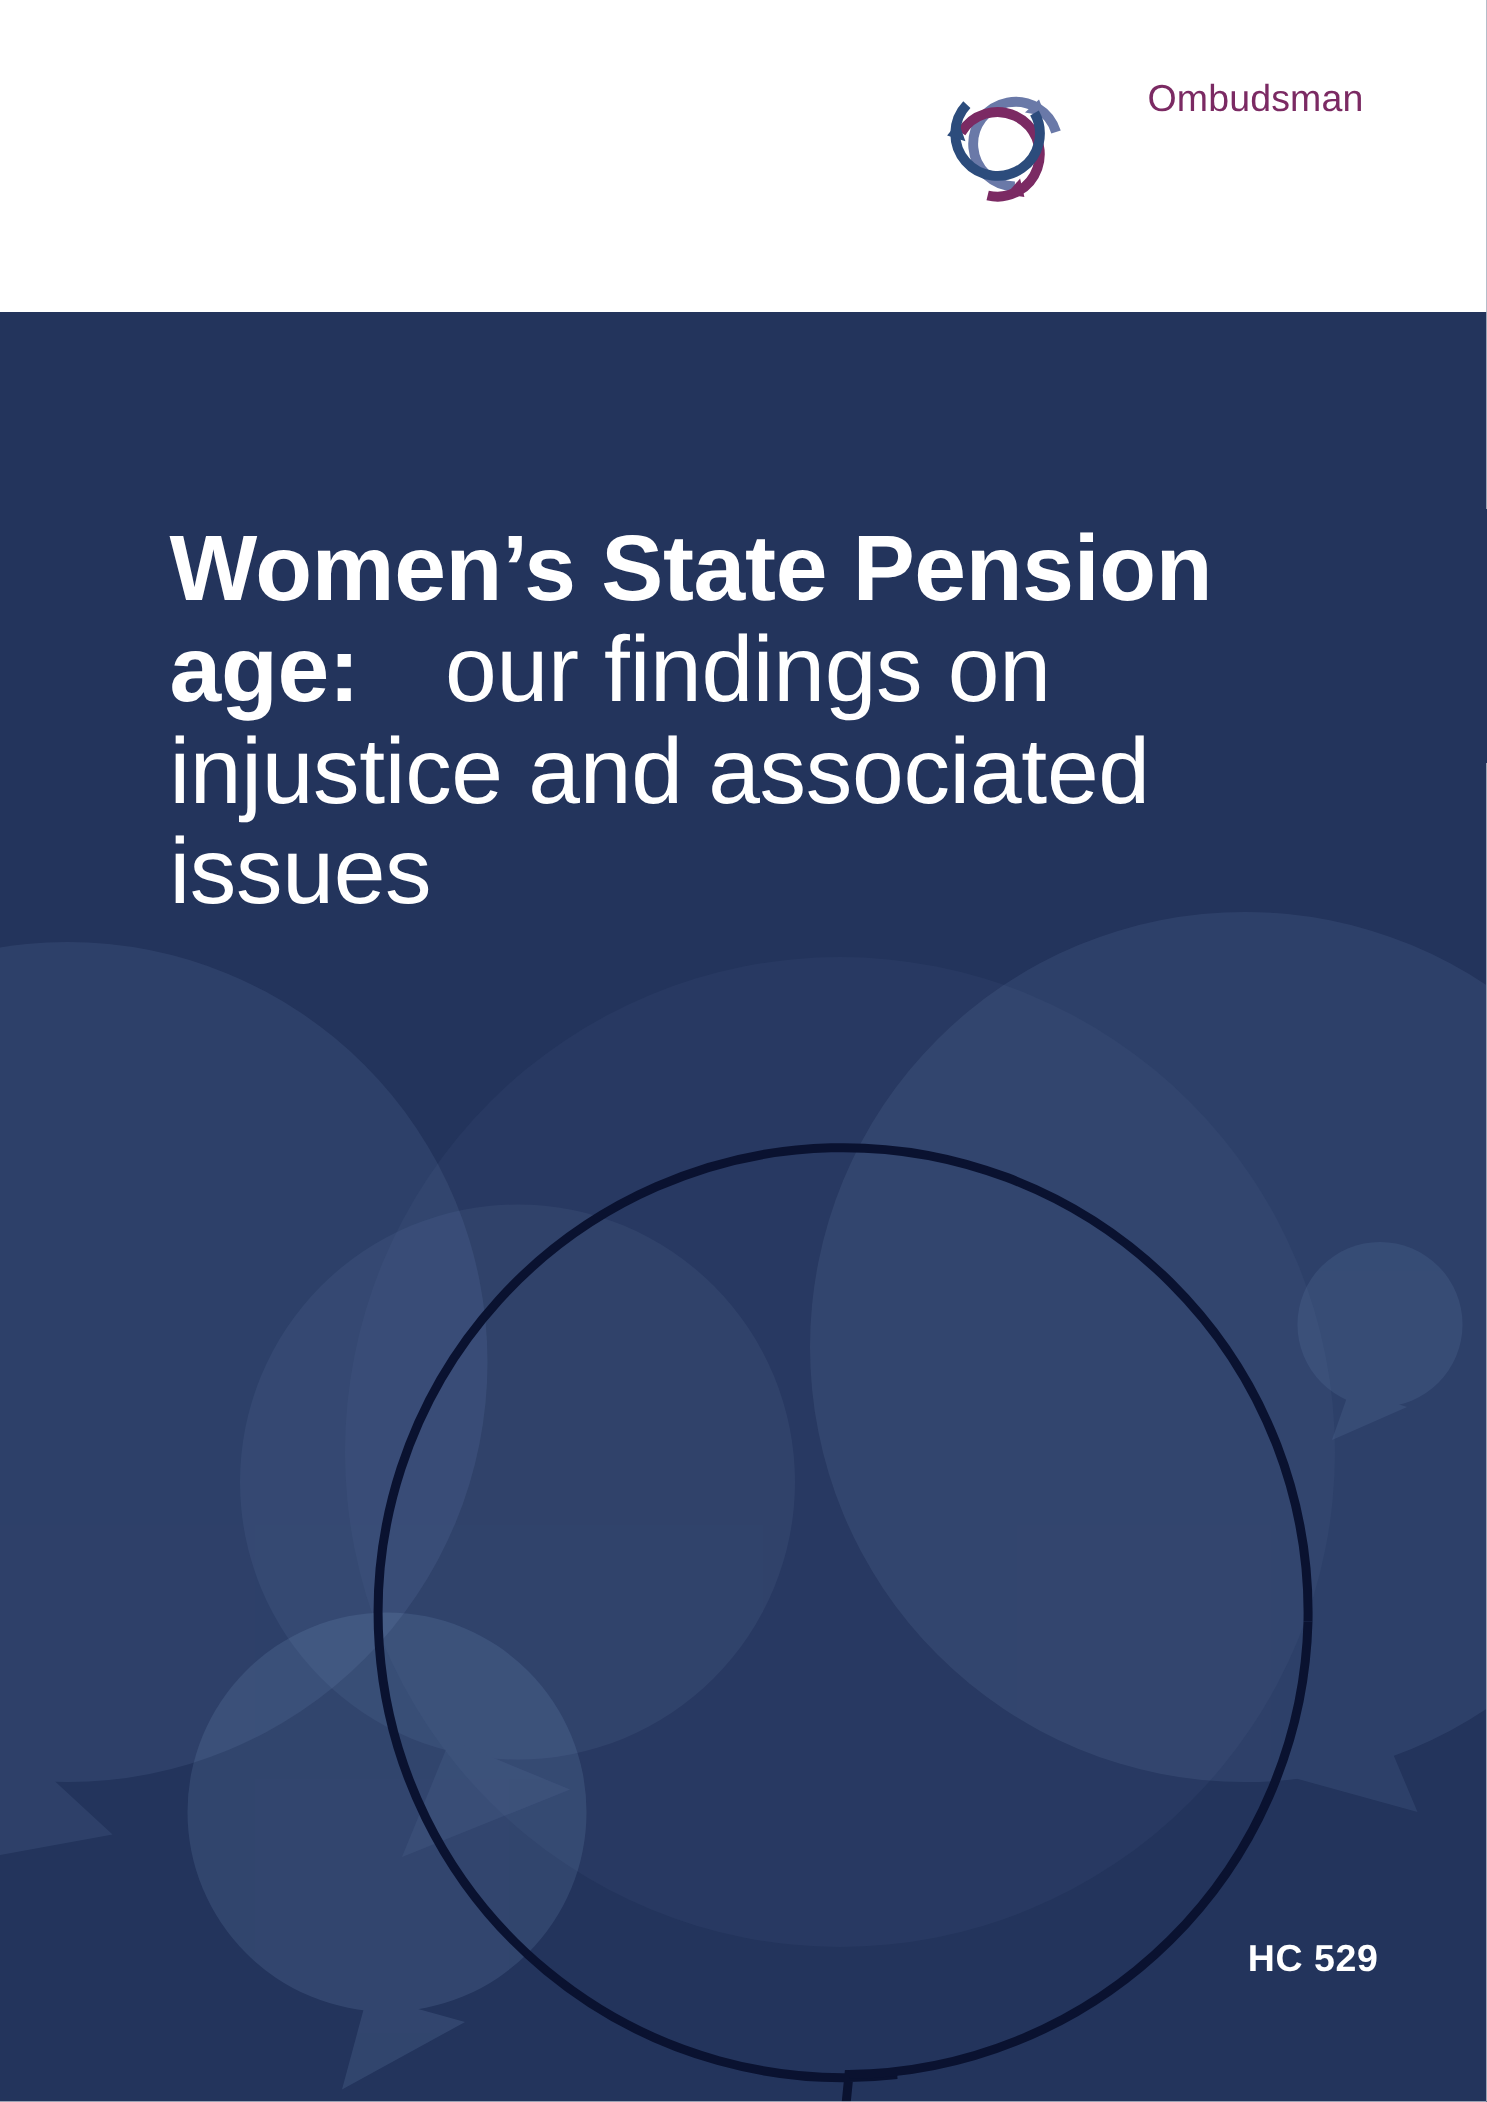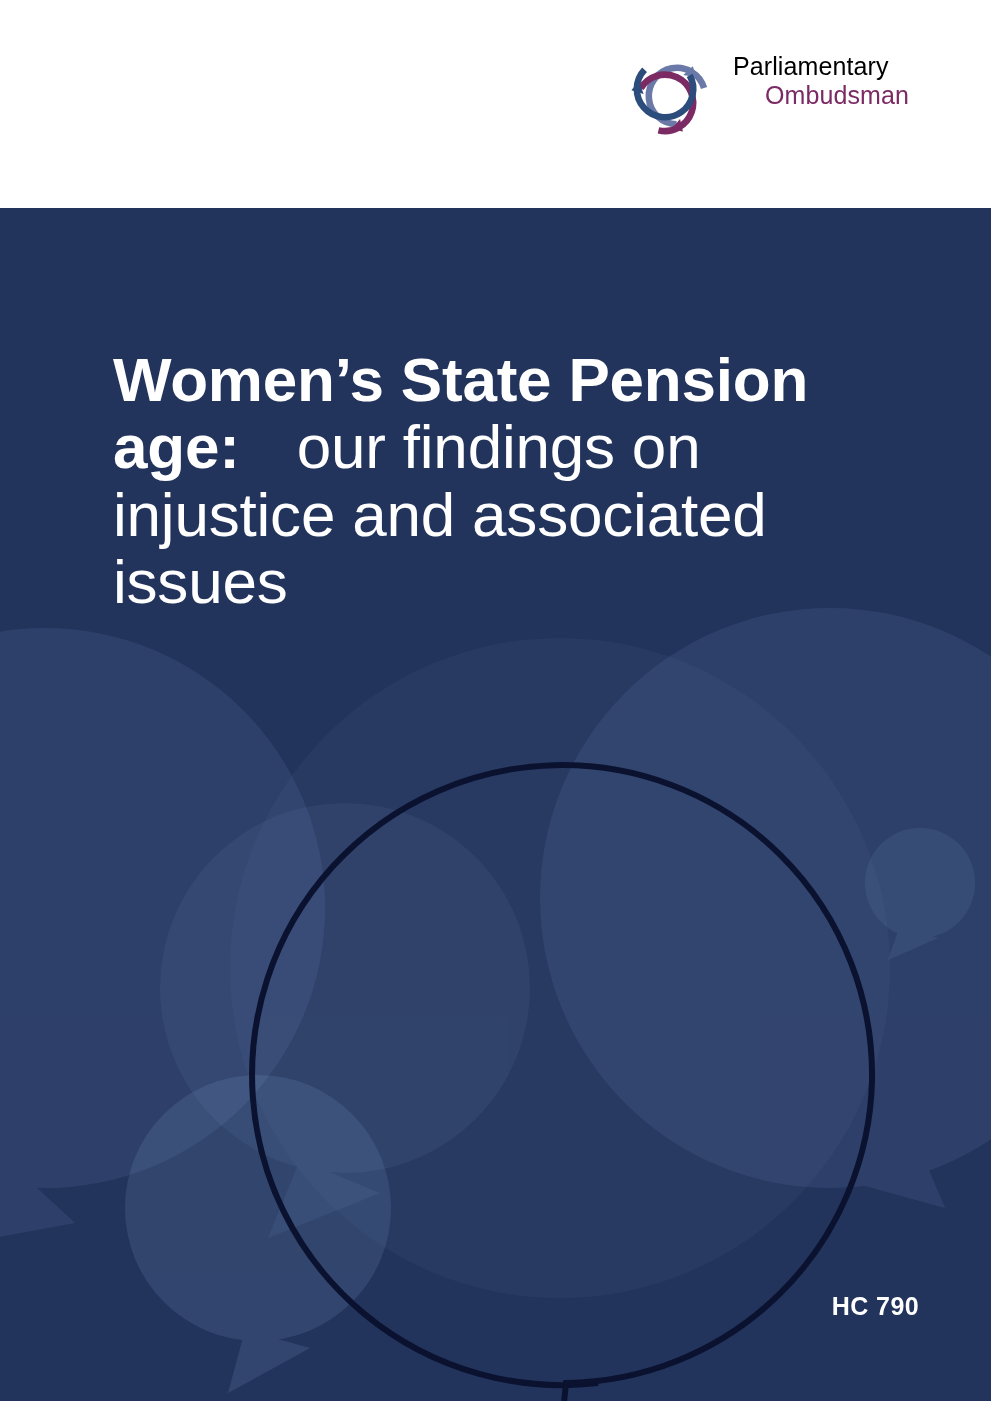--- a/index.html
+++ b/index.html
@@ -91,21 +91,20 @@
           <path d="M 18 34 L 10 44 L 23 48 Z" fill="#7B2A63" stroke="none" transform="rotate(240 50 50)"></path>
         </g>
 
         <g fill="none" stroke-linecap="butt">
           <path d="M 24 22 A 30 30 0 1 0 72 28" stroke="#2C4C7C" stroke-width="7"></path>
           <path d="M 18 34 L 10 44 L 23 48 Z" fill="#2C4C7C" stroke="none"></path>
         </g>
       </svg>
 
       <div class="logo-text">
-        <div class="logo-l1">Parliamentary</div>
         <div class="logo-l3">Ombudsman</div>
       </div>
     </div>
   </div>
 
   <div class="canvas">
 
     <svg class="bg-svg" viewBox="0 0 991 1193" preserveAspectRatio="none" aria-hidden="true">
 
       <defs>
@@ -153,17 +152,17 @@
                  L 560 1235
                  "></path>
         <path d="M 566 1175
                  A 310 310 0 0 0 872 873"></path>
       </g>
 
     </svg>
 
     <h1 class="title"><b>Women’s State Pension age:</b><span class="reg"> our findings on injustice and associated issues</span></h1>
 
-    <div class="hc">HC 790</div>
+    <div class="hc">HC 529</div>
 
   </div>
 
 </div>
 
 </body></html>

